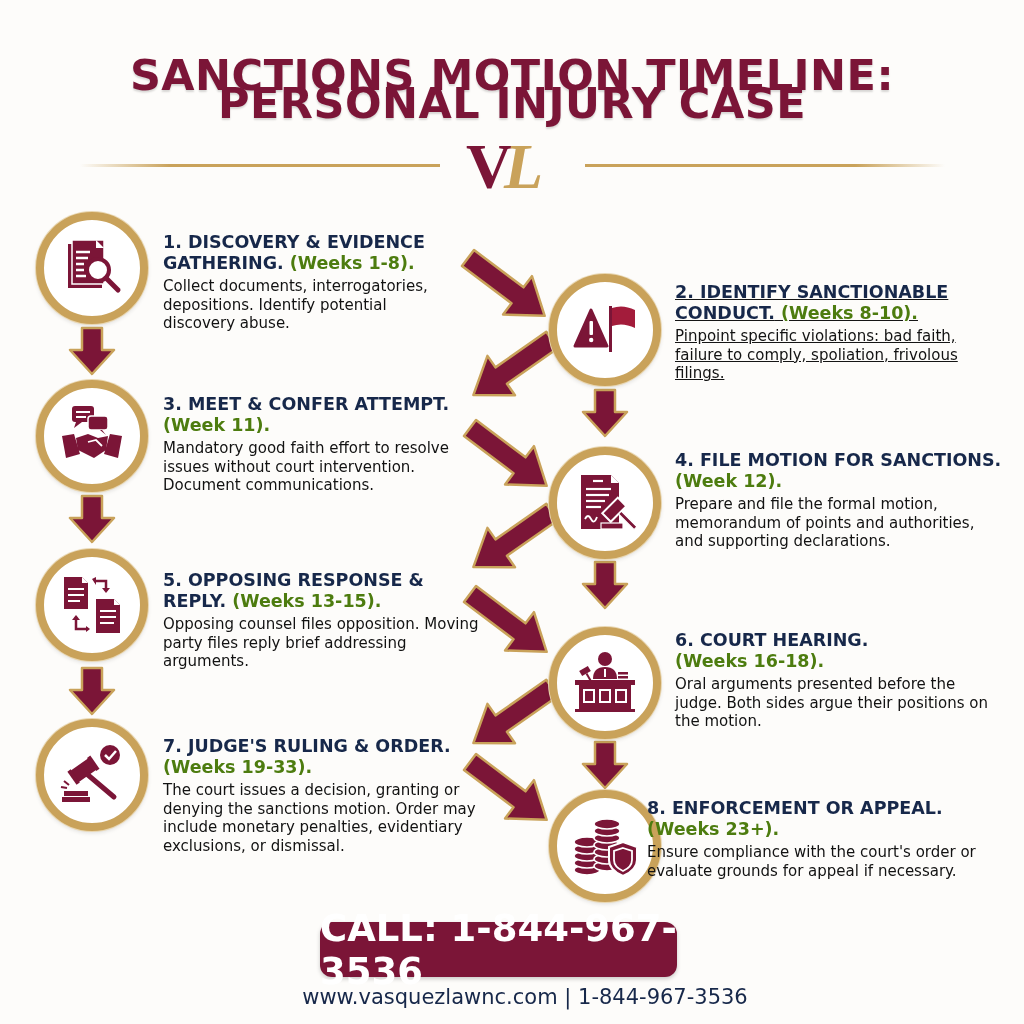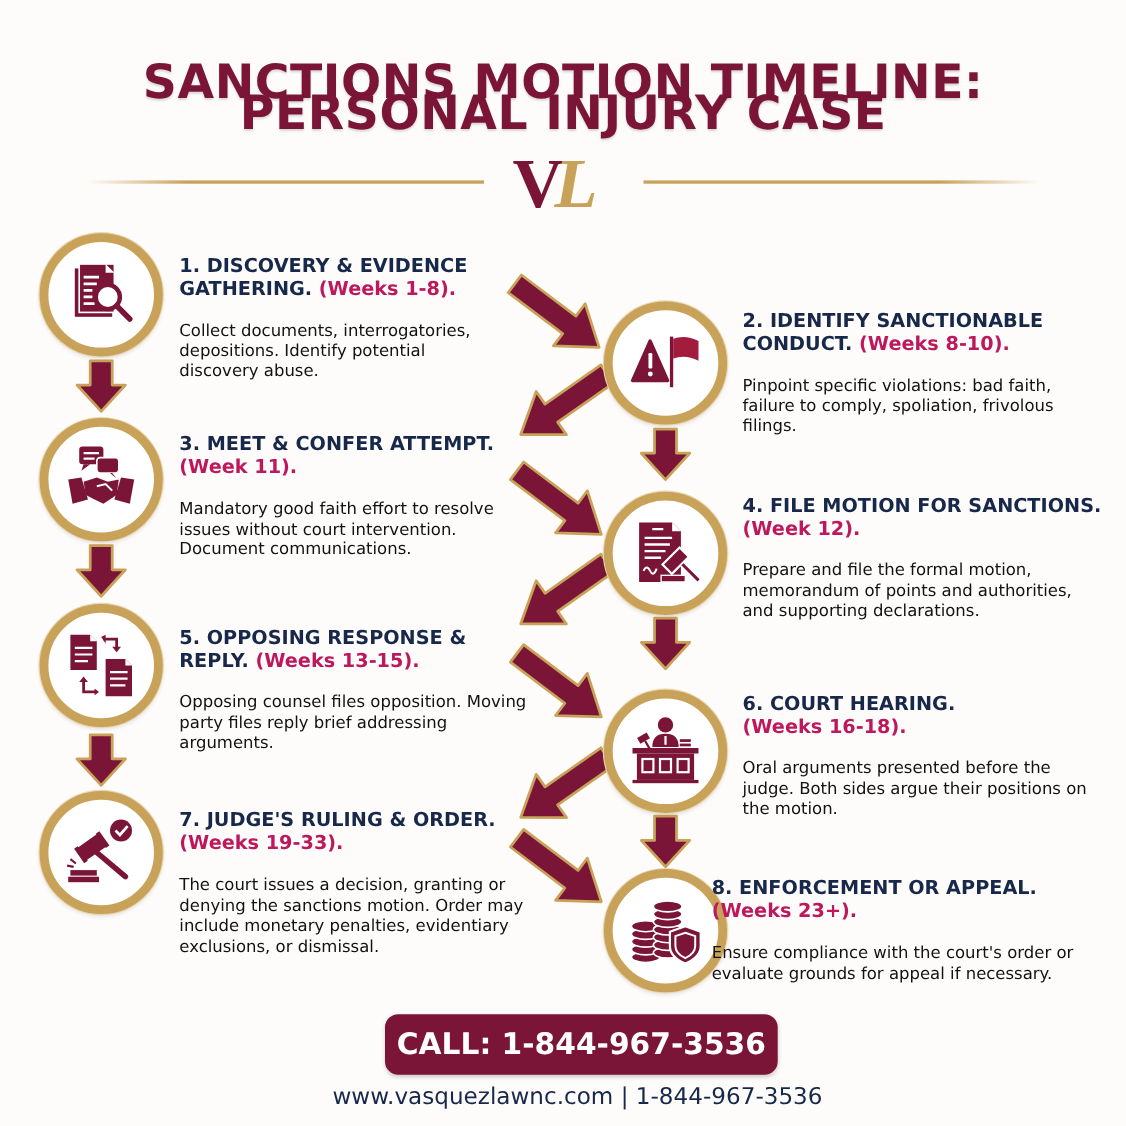--- a/index.html
+++ b/index.html
@@ -27,29 +27,29 @@
   .node {
     position: absolute; width: 112px; height: 112px; border-radius: 50%;
     background: #ffffff; border: 8px solid #c9a25a;
     box-shadow: 0 0 0 1px #e9d7b2, 0 2px 4px rgba(0,0,0,0.12);
     display: flex; align-items: center; justify-content: center;
   }
   .node svg { width: 68px; height: 68px; }
 
   .step { position: absolute; }
   .step .heading { font-family: "DejaVu Sans", sans-serif; font-weight: bold; font-size: 17.5px; line-height: 21px; color: #17284a; }
-  .step .weeks { color: #be185d; }
-  .step .desc { font-family: "DejaVu Sans", sans-serif; font-size: 15px; line-height: 18.5px; color: #121212; margin-top: 17px; }
+  .step .weeks { color: #4d7c0f; }
+  .step .desc { font-family: "DejaVu Sans", sans-serif; font-size: 15px; line-height: 18.5px; color: #121212; margin-top: 3px; }
 
   .arrows { position: absolute; left: 0; top: 0; width: 1024px; height: 1024px; pointer-events: none; }
 
   .cta {
-    position: absolute; left: 350px; top: 922px; width: 357px; height: 55px;
+    position: absolute; left: 320px; top: 922px; width: 357px; height: 55px;
     background: #7b1537; border-radius: 12px; color: #ffffff;
-    font-family: "DejaVu Sans", sans-serif; font-weight: bold; font-size: 27px;
+    font-family: "DejaVu Sans", sans-serif; font-weight: bold; font-size: 37px;
     display: flex; align-items: center; justify-content: center;
     box-shadow: 0 2px 4px rgba(0,0,0,0.2);
   }
   .footer {
     position: absolute; left: 0; top: 985px; width: 1024px; text-align: center;
     font-family: "DejaVu Sans", sans-serif; font-size: 21px; color: #17284a; padding-left: 26px;
   }
 </style>
 </head>
 <body>
@@ -133,21 +133,21 @@
 
 <div class="node" style="left:549px; top:274px;">
   <svg viewBox="0 0 68 68">
     <path d="M20,14 L36,50 L4,50 Z" fill="#7b1537" stroke="#7b1537" stroke-width="3" stroke-linejoin="round"></path>
     <rect x="18.5" y="25" width="3.5" height="14" fill="#fff" rx="1"></rect>
     <circle cx="20.2" cy="44" r="2.2" fill="#fff"></circle>
     <rect x="38" y="10" width="3" height="46" fill="#7b1537"></rect>
     <path d="M41,12 Q52,8 64,14 L64,32 Q52,26 41,30 Z" fill="#a31c3b"></path>
   </svg>
 </div>
-<div class="step" style="left:675px; top:282px; width:330px;">
+<div class="step" style="left:675px; top:282px; width:330px;text-decoration:underline;">
   <div class="heading">
     <span>2. IDENTIFY SANCTIONABLE CONDUCT.</span>
     <span class="weeks">(Weeks 8-10).</span>
   </div>
   <div class="desc">Pinpoint specific violations: bad faith, failure to comply, spoliation, frivolous filings.</div>
 </div>
 
 <div class="node" style="left:36px; top:380px;">
   <svg viewBox="0 0 68 68">
     <rect x="14" y="4" width="22" height="16" rx="3" fill="#7b1537"></rect>

